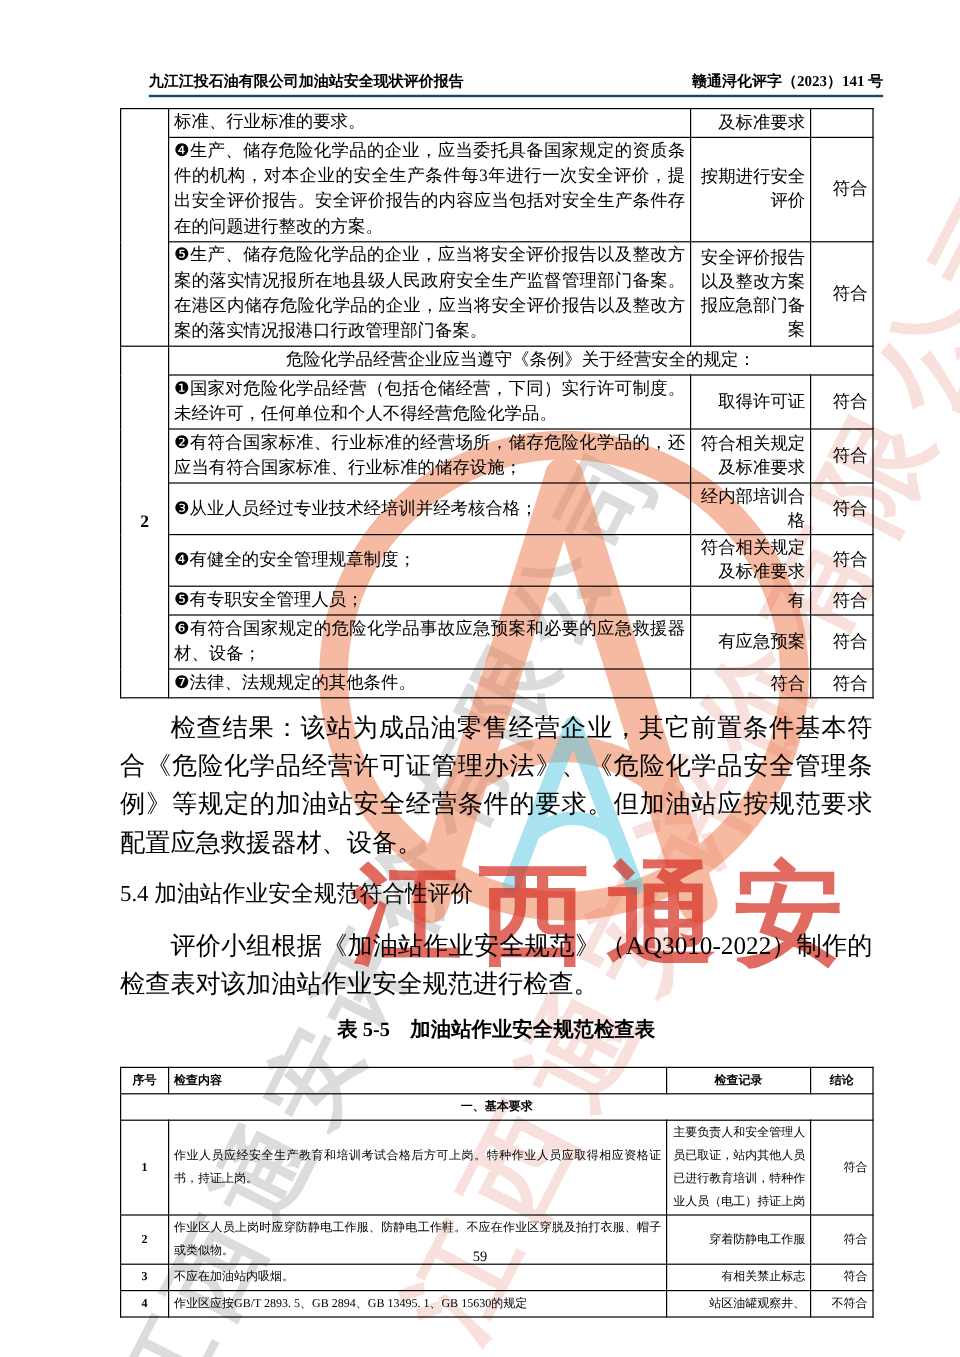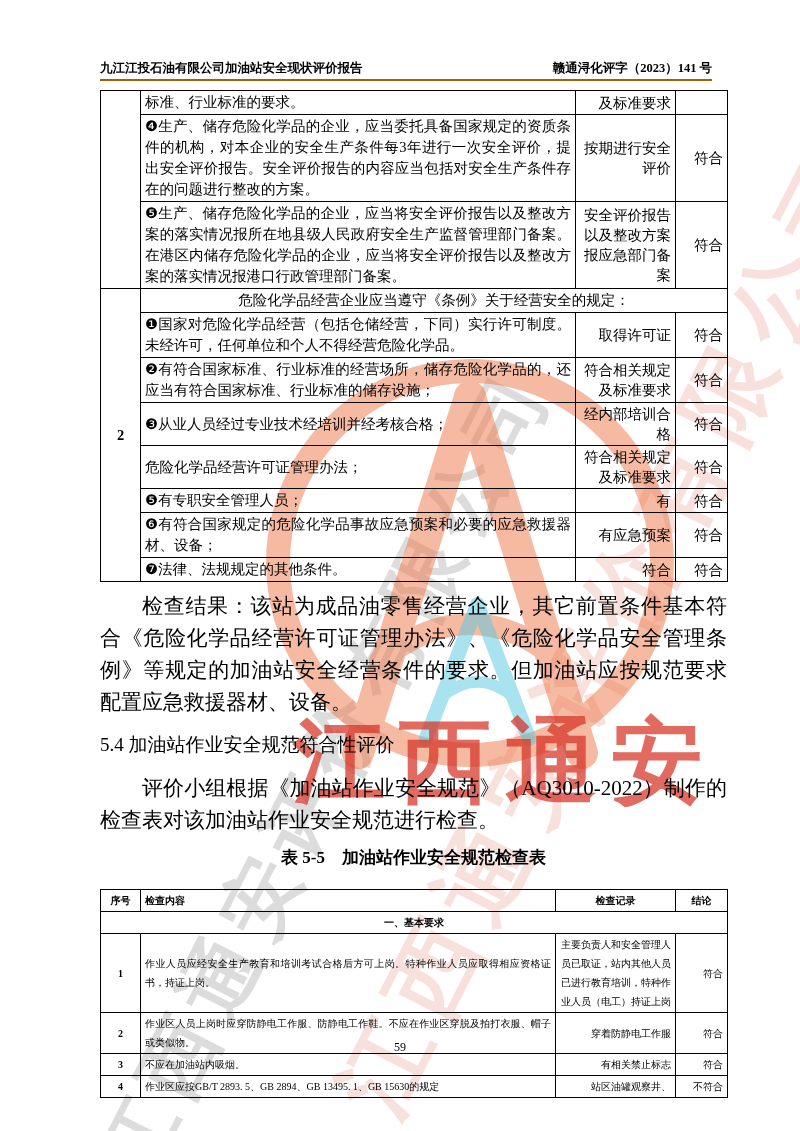--- a/index.html
+++ b/index.html
@@ -13,22 +13,22 @@
   .wm-diag-red{left:310px;top:1080px;font-size:92px;letter-spacing:16px;
                color:rgba(216,70,54,0.17);transform:rotate(-63deg);}
   .wm-diag-gray{left:75px;top:1150px;font-size:78px;letter-spacing:12px;
                color:rgba(130,130,130,0.28);transform:rotate(-63deg);}
   .wm-stamp{position:absolute;left:293px;top:700px;font-size:92px;font-weight:bold;
             letter-spacing:14px;color:rgba(214,48,36,0.72);
             font-family:"Liberation Sans","DejaVu Sans",sans-serif;}
   
   .content{position:relative;z-index:1;padding:60px 73px 0 100px;}
   .doc-header{display:flex;justify-content:space-between;align-items:flex-start;
-              width:612px;border-bottom:2px solid #a16207;padding-bottom:3px;
-              font-weight:bold;font-size:12.5px;line-height:16px;}
+              width:612px;border-bottom:2px solid #0c4a6e;padding-bottom:3px;
+              font-weight:bold;font-size:12.5px;line-height:16px;margin-left:24px;}
   table{border-collapse:collapse;table-layout:fixed;width:627px;
         font-size:14.5px;border:1.5px solid #000;}
   td,th{border:1px solid #000;padding:1px 4px;line-height:21px;vertical-align:middle;
         overflow:hidden;}
   .tbl1{margin-top:9px;}
   .cell-content{text-align:justify;}
   .cell-center{text-align:right;line-height:20px;}
   .cell-serial{text-align:center;font-weight:bold;}
   .span-row{text-align:center;}
   .body-para{width:627px;font-size:21px;line-height:32px;text-align:justify;
@@ -110,21 +110,21 @@
           <td class="cell-content">❷有符合国家标准、行业标准的经营场所，储存危险化学品的，还应当有符合国家标准、行业标准的储存设施；</td>
           <td class="cell-center">符合相关规定及标准要求</td>
           <td class="cell-center">符合</td>
         </tr>
         <tr>
           <td class="cell-content">❸从业人员经过专业技术经培训并经考核合格；</td>
           <td class="cell-center">经内部培训合格</td>
           <td class="cell-center">符合</td>
         </tr>
         <tr>
-          <td class="cell-content">危险化学品经营许可证管理办法；</td>
+          <td class="cell-content">❹有健全的安全管理规章制度；</td>
           <td class="cell-center">符合相关规定及标准要求</td>
           <td class="cell-center">符合</td>
         </tr>
         <tr>
           <td class="cell-content">❺有专职安全管理人员；</td>
           <td class="cell-center">有</td>
           <td class="cell-center">符合</td>
         </tr>
         <tr>
           <td class="cell-content">❻有符合国家规定的危险化学品事故应急预案和必要的应急救援器材、设备；</td>

